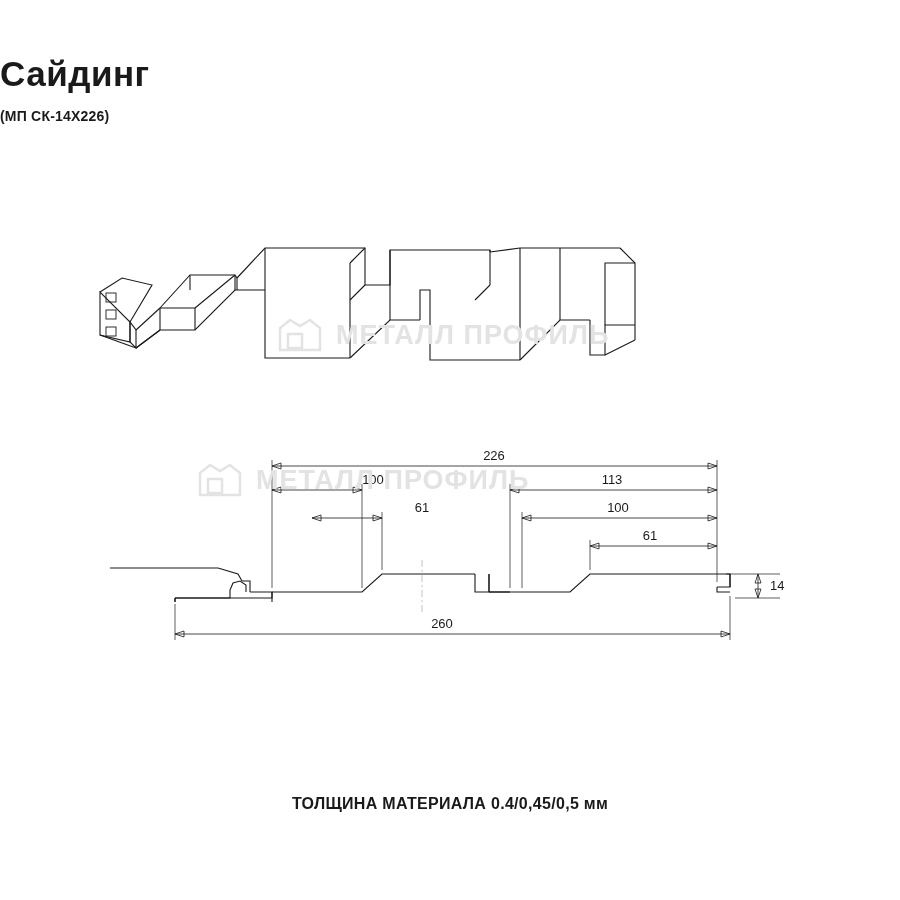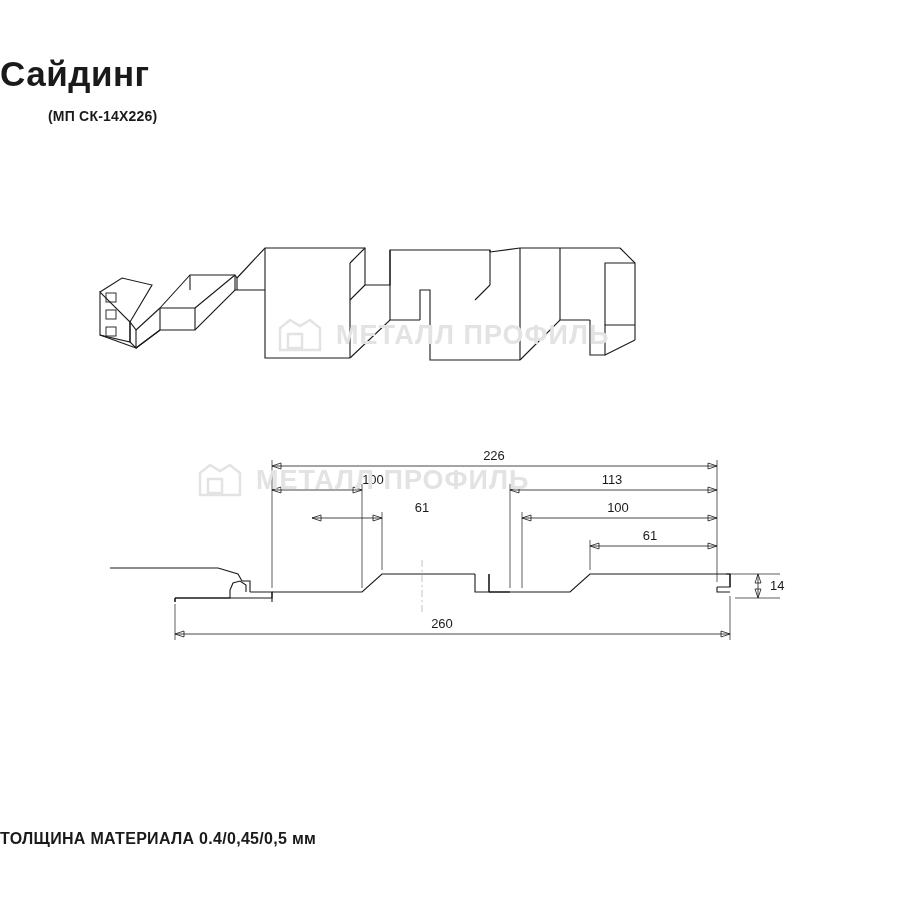--- a/index.html
+++ b/index.html
@@ -38,28 +38,28 @@
     font-size: 17px;
     font-weight: bold;
     margin-top: 14px;
     letter-spacing: 0.2px;
   }
   .code {
     font-size: 14px;
     font-weight: bold;
     margin-top: 14px;
     letter-spacing: 0.2px;
-    padding-left: 48px;
   }
   
   .footer {
     position: absolute;
-    top: 830px;
+    top: 795px;
     left: 0;
     width: 900px;
+    text-align: center;
     font-size: 16px;
     font-weight: bold;
     letter-spacing: 0.3px;
   }
   
   .iso-wrap {
     position: absolute;
     top: 230px;
     left: 100px;
     width: 700px;

